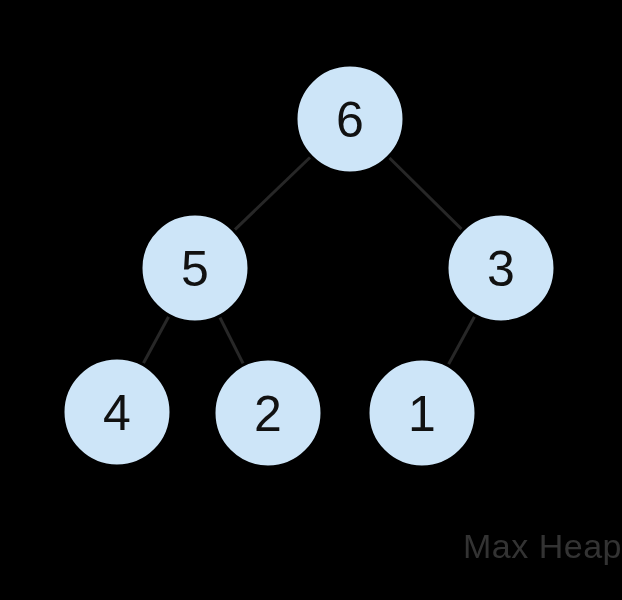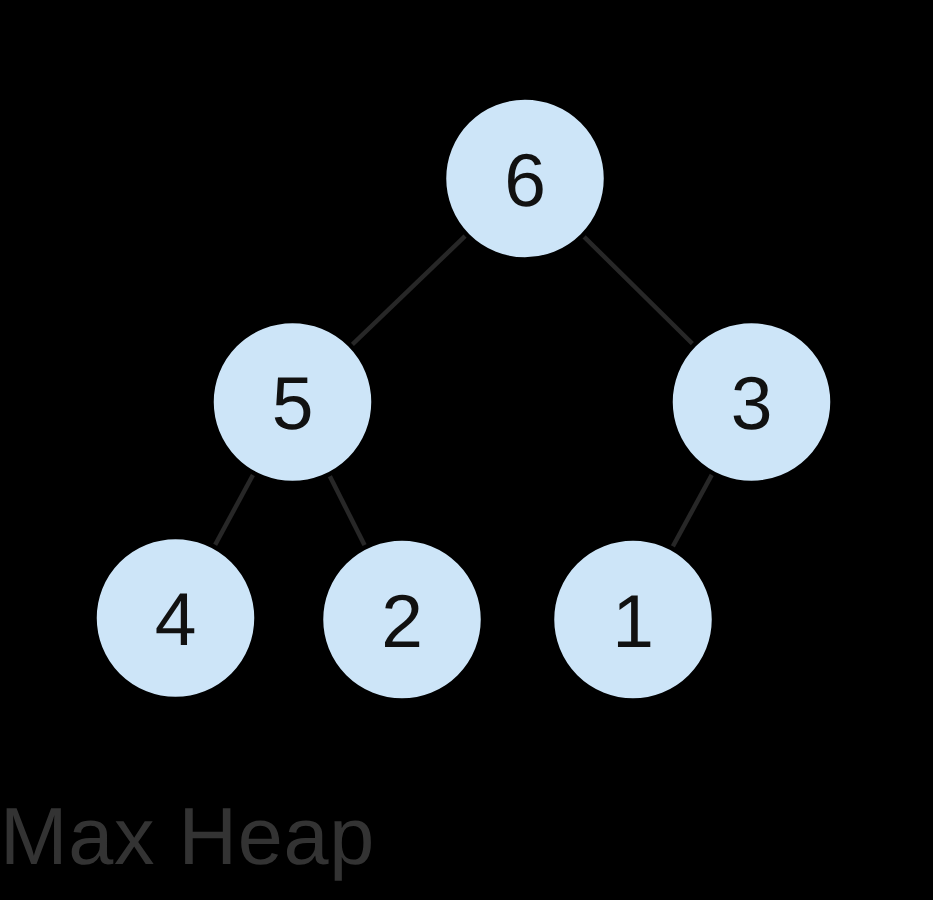--- a/index.html
+++ b/index.html
@@ -25,22 +25,22 @@
   }
   .tree-node-label {
     text-anchor: middle;
     font-family: "Liberation Sans", sans-serif;
   }
   .caption {
     position: absolute;
     left: 0;
     top: 527px;
     width: 100%;
-    text-align: left;
-    font-size: 54px;
+    text-align: right;
+    font-size: 34px;
     font-weight: 400;
     letter-spacing: 0.5px;
   }
 </style>
 </head>
 <body style="background: rgb(0, 0, 0);">
 
 <div class="stage">
   <svg class="tree" xmlns="http://www.w3.org/2000/svg" width="622" height="600">
       <line x1="350" y1="119" x2="195" y2="268" stroke="#272727" stroke-width="3" class="tree-edge"></line>

